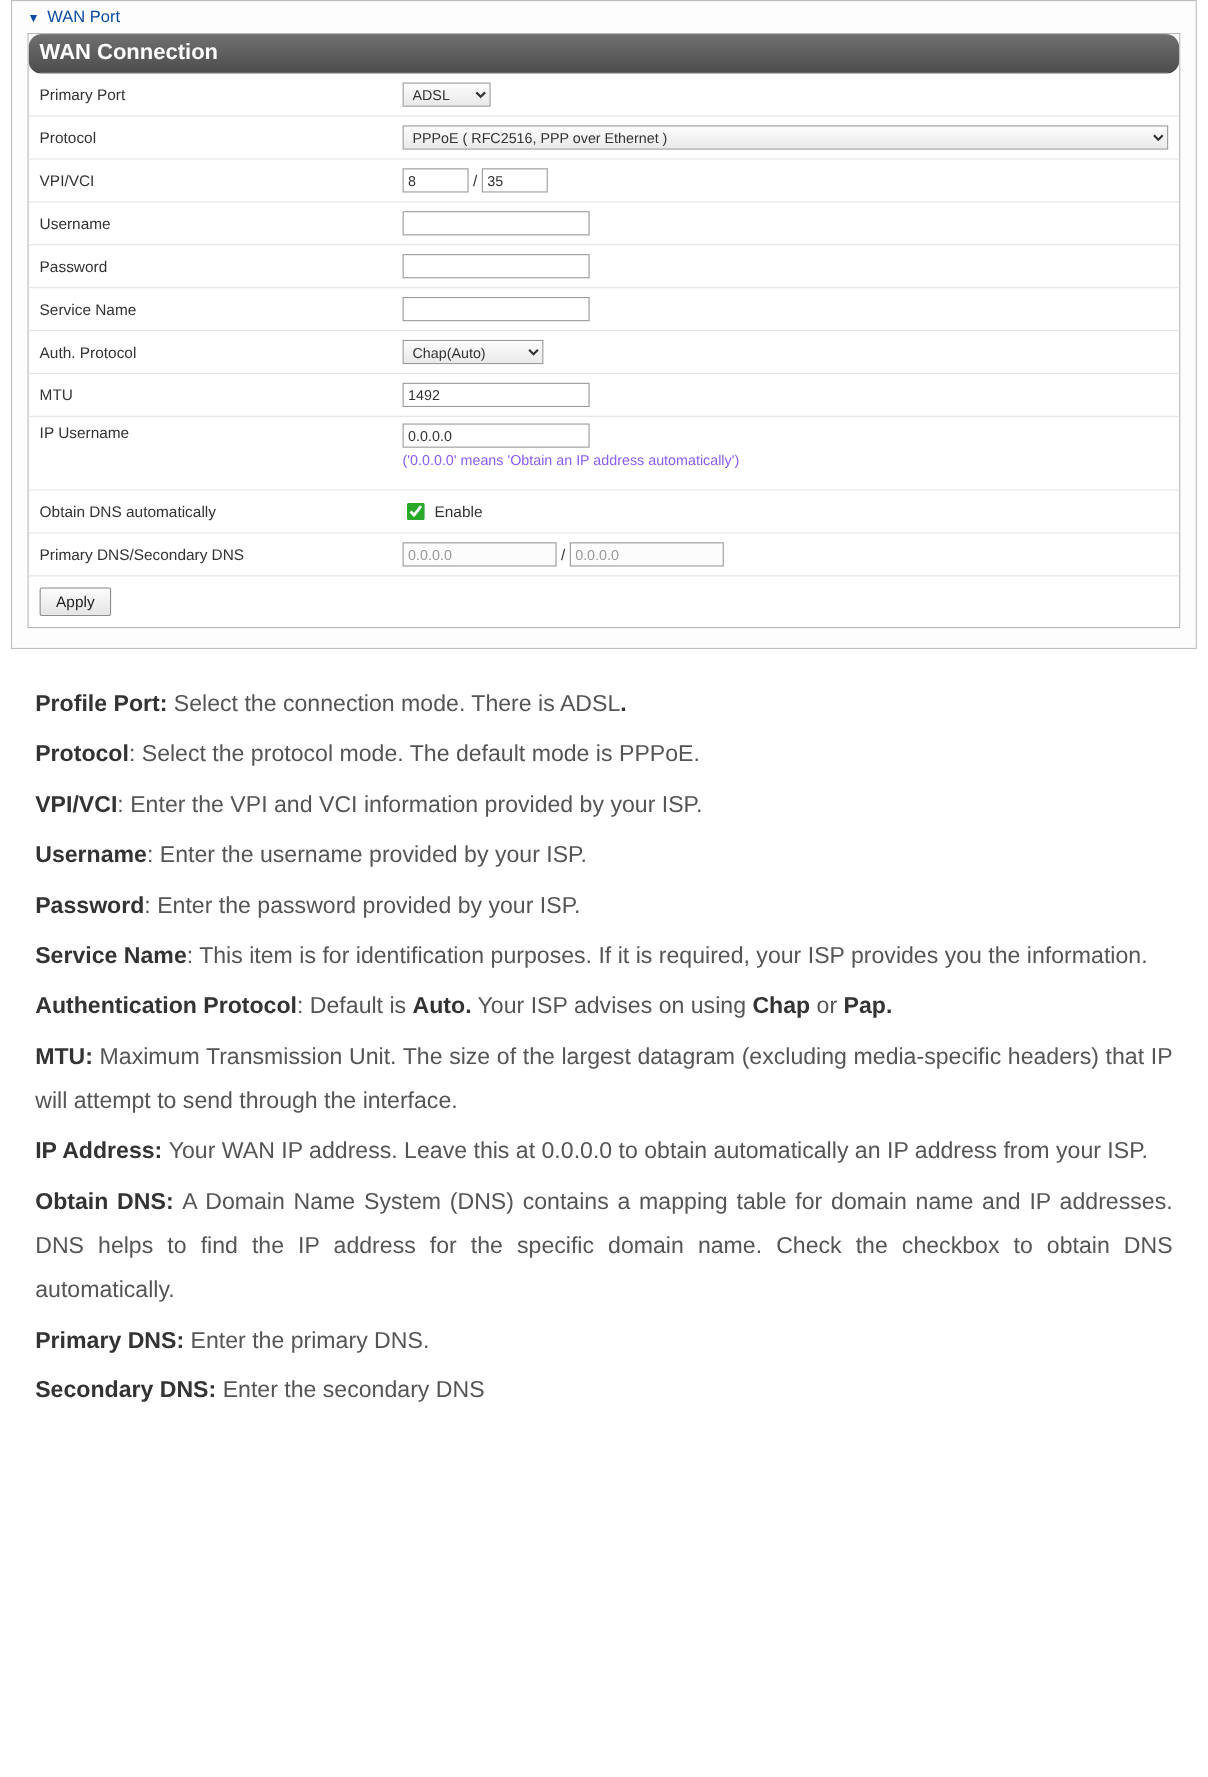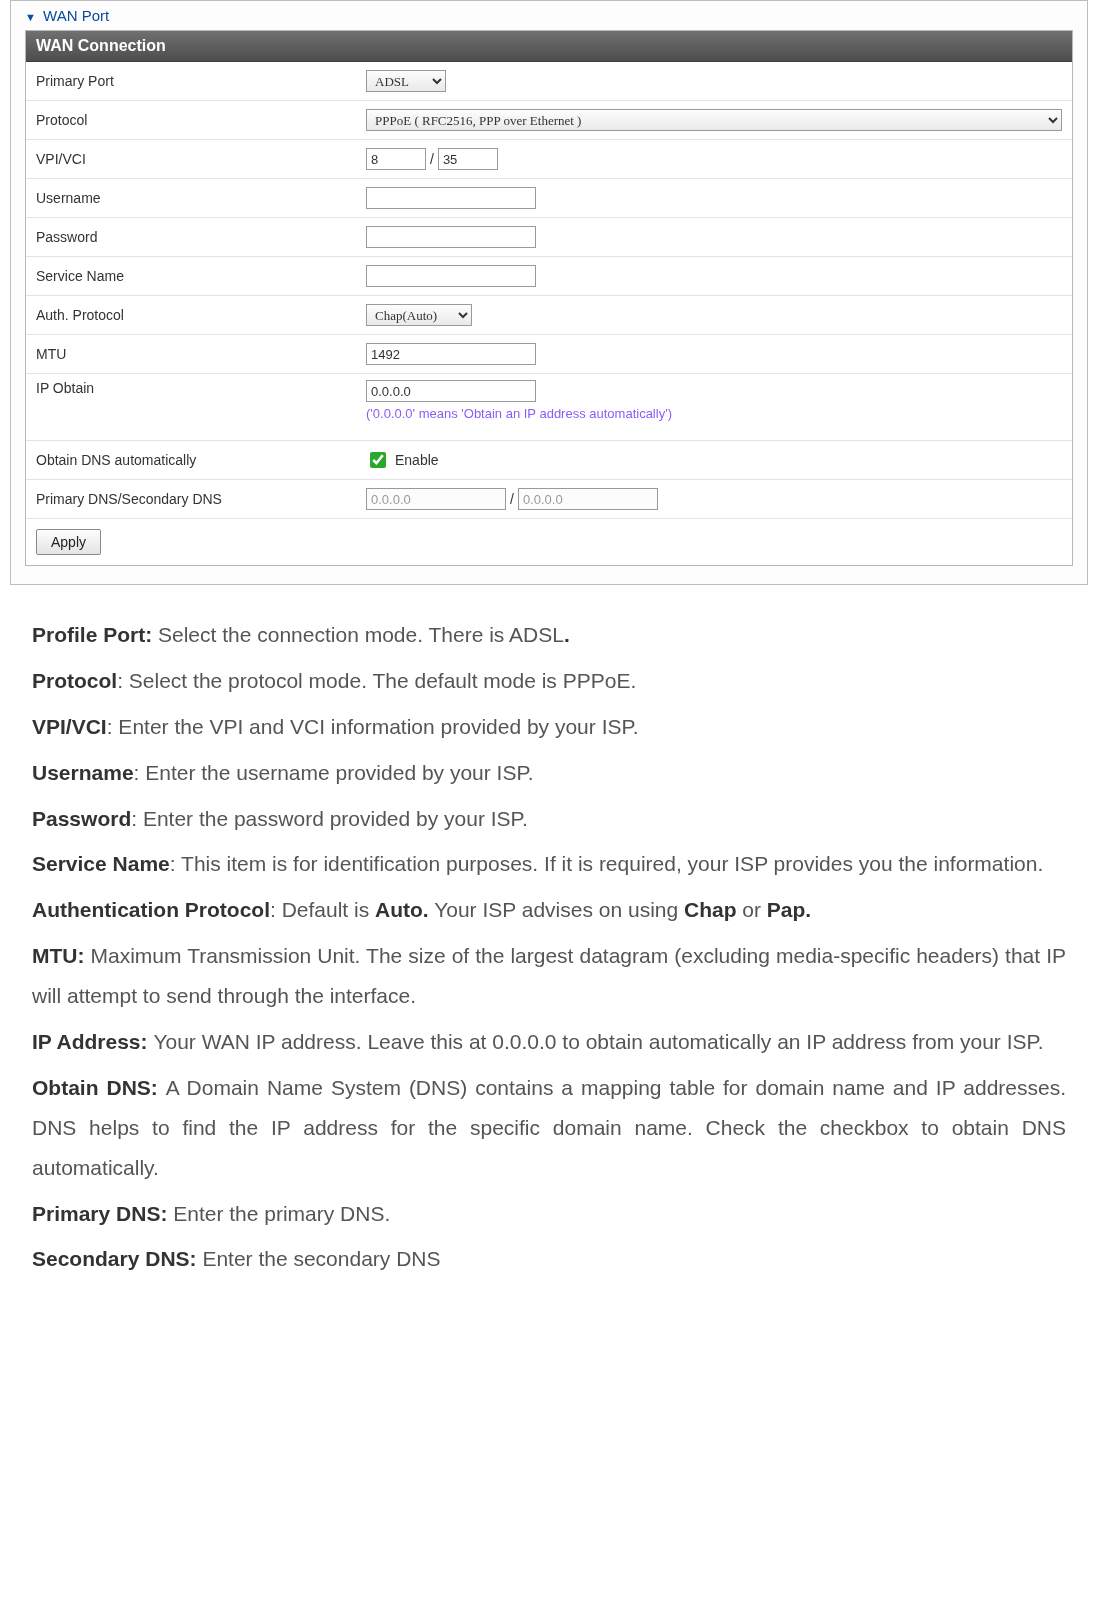--- a/index.html
+++ b/index.html
@@ -58,23 +58,24 @@
   }
   .panel {
     margin: 0 14px 18px 14px;
     border: 1px solid #b7b7b7;
     background: #ffffff;
   }
   .panel-header {
     background: linear-gradient(#707070, #4d4d4d);
     color: #ffffff;
     font-weight: bold;
-    font-size: 16px;
+    font-size: 20px;
     padding: 6px 10px;
     border-bottom: 1px solid #3d3d3d;
+    border-radius: 12px;
   }
   .form-row {
     display: flex;
     align-items: center;
     border-bottom: 1px solid #e4e4e4;
     min-height: 38px;
     font-size: 14px;
     color: #333;
   }
   .form-row.tall { min-height: 54px; align-items: flex-start; padding-top: 6px; padding-bottom: 6px; }
@@ -95,24 +96,23 @@
     font-size: 13px;
     padding: 2px 4px;
     border: 1px solid #9a9a9a;
     background: #ffffff;
     color: #333;
     height: 22px;
     box-sizing: border-box;
   }
   select {
     background: linear-gradient(#fdfdfd,#e9e9e9);
-    font-family: Liberation Serif, serif;
   }
   .sel-sm { width: 80px; }
-  .sel-md { width: 106px; }
+  .sel-md { width: 128px; }
   .sel-full { width: 100%; }
   .in-xs { width: 60px; }
   .in-sm { width: 140px; }
   .in-md { width: 170px; }
   .note {
     font-size: 13px;
     color: #8b5cf6;
     margin-top: 2px;
   }
   .chk-wrap { display:flex; align-items:center; gap:6px; }
@@ -226,21 +226,21 @@
       </div>
 
       <div class="form-row">
         <div class="form-label">MTU</div>
         <div class="form-field">
           <input type="text" class="in-md" value="1492" style="">
         </div>
       </div>
 
       <div class="form-row tall">
-        <div class="form-label">IP Obtain</div>
+        <div class="form-label">IP Username</div>
         <div class="form-field form-field-col">
           <input type="text" class="in-md" value="0.0.0.0" style="">
           <div class="note">('0.0.0.0' means 'Obtain an IP address automatically')</div>
         </div>
       </div>
 
       <div class="form-row">
         <div class="form-label">Obtain DNS automatically</div>
         <div class="form-field">
           <div class="chk-wrap">

